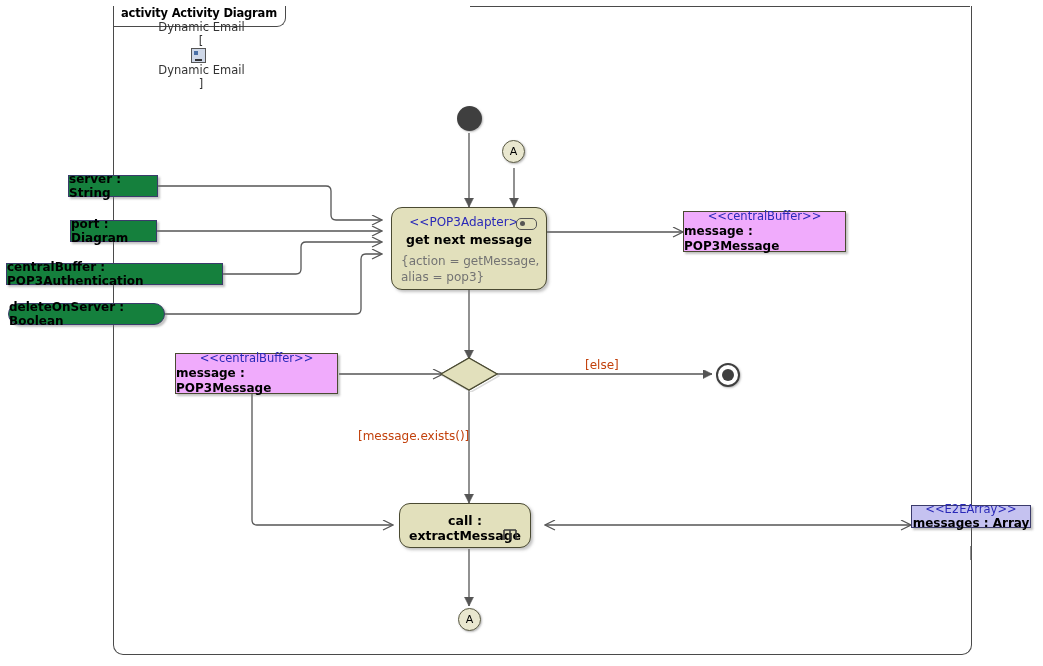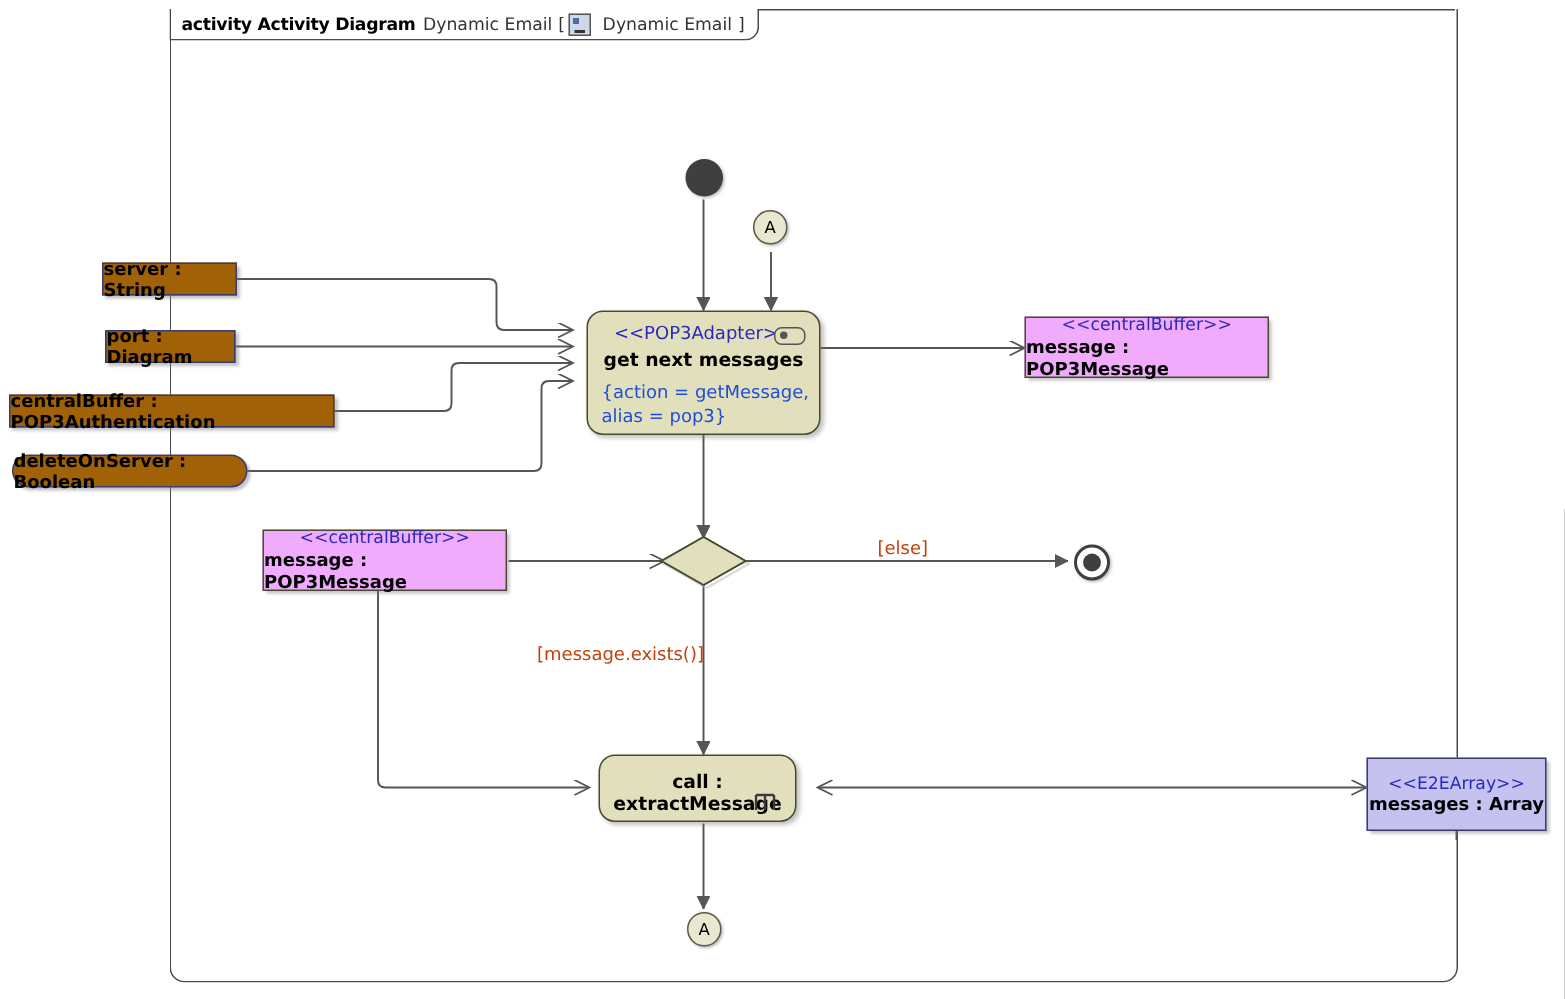--- a/index.html
+++ b/index.html
@@ -13,34 +13,34 @@
          border:1px solid #4a4a4a;border-radius:0 0 10px 10px;
          border-top:none;background:transparent;}
   .frame-top-right{position:absolute;left:470px;top:6px;width:500px;height:1px;background:#4a4a4a;}
   .frame-tab{position:absolute;left:113px;top:6px;height:21px;
              border:1px solid #4a4a4a;border-top:none;
              background:#ffffff;
              padding:0 8px 0 7px;
              display:flex;align-items:center;
              font-size:11.5px;color:#000;white-space:nowrap;
              box-sizing:border-box;
-             border-bottom-right-radius:9px;}
+             border-bottom-right-radius:9px;flex-direction:column;}
   .frame-tab .kw{font-weight:bold;letter-spacing:-0.2px;}
   .frame-tab .nm{margin-left:5px;color:#333;}
   .frame-tab .brk{margin-left:4px;color:#333;}
   .tab-icon{width:13px;height:13px;margin:0 3px 0 2px;
             background:#cfd8e8;border:1px solid #555;position:relative;flex:none;}
   .tab-icon:before{content:"";position:absolute;left:2px;top:2px;width:4px;height:4px;background:#4a6fa5;}
   .tab-icon:after{content:"";position:absolute;left:3px;bottom:1px;width:7px;height:2px;background:#333;}
 
   
   .node{position:absolute;box-sizing:border-box;}
 
   
-  .param{background:#a16207;border:1px solid #3b3b6b;
+  .param{background:#15803d;border:1px solid #3b3b6b;
          box-shadow:2px 2px 2px rgba(120,120,120,.45);
          display:flex;align-items:center;justify-content:flex-end;
          font-size:12px;font-weight:bold;color:#000;}
 
   
   .objnode{background:#f0abfc;border:1px solid #4a4a32;
            box-shadow:2px 2px 2px rgba(120,120,120,.45);
            display:flex;flex-direction:column;align-items:center;
            justify-content:center;line-height:1.25;}
   .objnode .ster{font-size:11.5px;color:#2a29b8;}
@@ -54,21 +54,21 @@
   .paramster .ster{font-size:11.5px;color:#2a29b8;}
   .paramster .nm{font-size:12px;font-weight:bold;color:#000;}
 
   
   .action{background:#e2e0bc;border:1px solid #4a4a32;border-radius:11px;
           box-shadow:2px 2px 3px rgba(120,120,120,.45);}
   .action .ster{position:absolute;left:0;right:0;top:7px;text-align:center;
                 font-size:12px;color:#2a29b8;}
   .action .nm{position:absolute;left:0;right:0;top:24px;text-align:center;
               font-size:12.5px;font-weight:bold;color:#000;}
-  .action .props{position:absolute;left:9px;top:45px;font-size:12px;color:#1d4ed8;line-height:1.35;}
+  .action .props{position:absolute;left:9px;top:45px;font-size:12px;color:#737373;line-height:1.35;}
 
   .marker-icon{position:absolute;right:9px;top:10px;width:19px;height:10px;
                border:1.4px solid #555;border-radius:5px;background:#e2e0bc;}
   .marker-icon:after{content:"";position:absolute;left:3px;top:1.5px;width:5px;height:5px;
                      border-radius:50%;background:#555;}
 
   
   .callnode{background:#e2e0bc;border:1px solid #4a4a32;border-radius:11px;
             box-shadow:2px 2px 3px rgba(120,120,120,.45);}
   .callnode .nm{position:absolute;left:0;right:0;top:9px;text-align:center;
@@ -167,21 +167,21 @@
   </div>
 
   <div class="node initial" style="left:457px;top:106px;width:25px;height:25px;"></div>
 
   <div class="node connector" style="left:502px;top:140px;width:23px;height:23px;">
     <span>A</span>
   </div>
 
   <div class="node action" style="left:391px;top:207px;width:156px;height:83px;">
     <span class="ster">&lt;&lt;POP3Adapter&gt;&gt;</span>
-    <span class="nm">get next messages</span>
+    <span class="nm">get next message</span>
     <div class="props">
       <div>{action = getMessage,</div>
       <div>alias = pop3}</div>
     </div>
     <span class="marker-icon"></span>
   </div>
 
   <div class="node objnode" style="left:683px;top:211px;width:163px;height:41px;">
     <span class="ster">&lt;&lt;centralBuffer&gt;&gt;</span>
     <span class="nm">message : POP3Message</span>
@@ -205,21 +205,21 @@
     <span class="finalinner"></span>
   </div>
 
   <div class="node callnode" style="left:399px;top:503px;width:132px;height:45px;">
     <span class="nm">call : extractMessage</span>
     <svg style="position:absolute;right:12px;bottom:5px;width:16px;height:15px;" viewBox="0 0 16 15">
       <path d="M2,3 L2,13 M8,3 L8,13 M14,3 L14,13 M2,3 L14,3" stroke="#3a3a3a" stroke-width="1.6" fill="none"></path>
     </svg>
   </div>
 
-  <div class="node paramster" style="left:911px;top:505px;width:120px;height:49px;">
+  <div class="node paramster" style="left:911px;top:505px;width:120px;height:23px;">
     <span class="ster">&lt;&lt;E2EArray&gt;&gt;</span>
     <span class="nm">messages : Array</span>
   </div>
 
   <div class="node connector" style="left:458px;top:608px;width:23px;height:23px;">
     <span>A</span>
   </div>
 
 </div>
 

